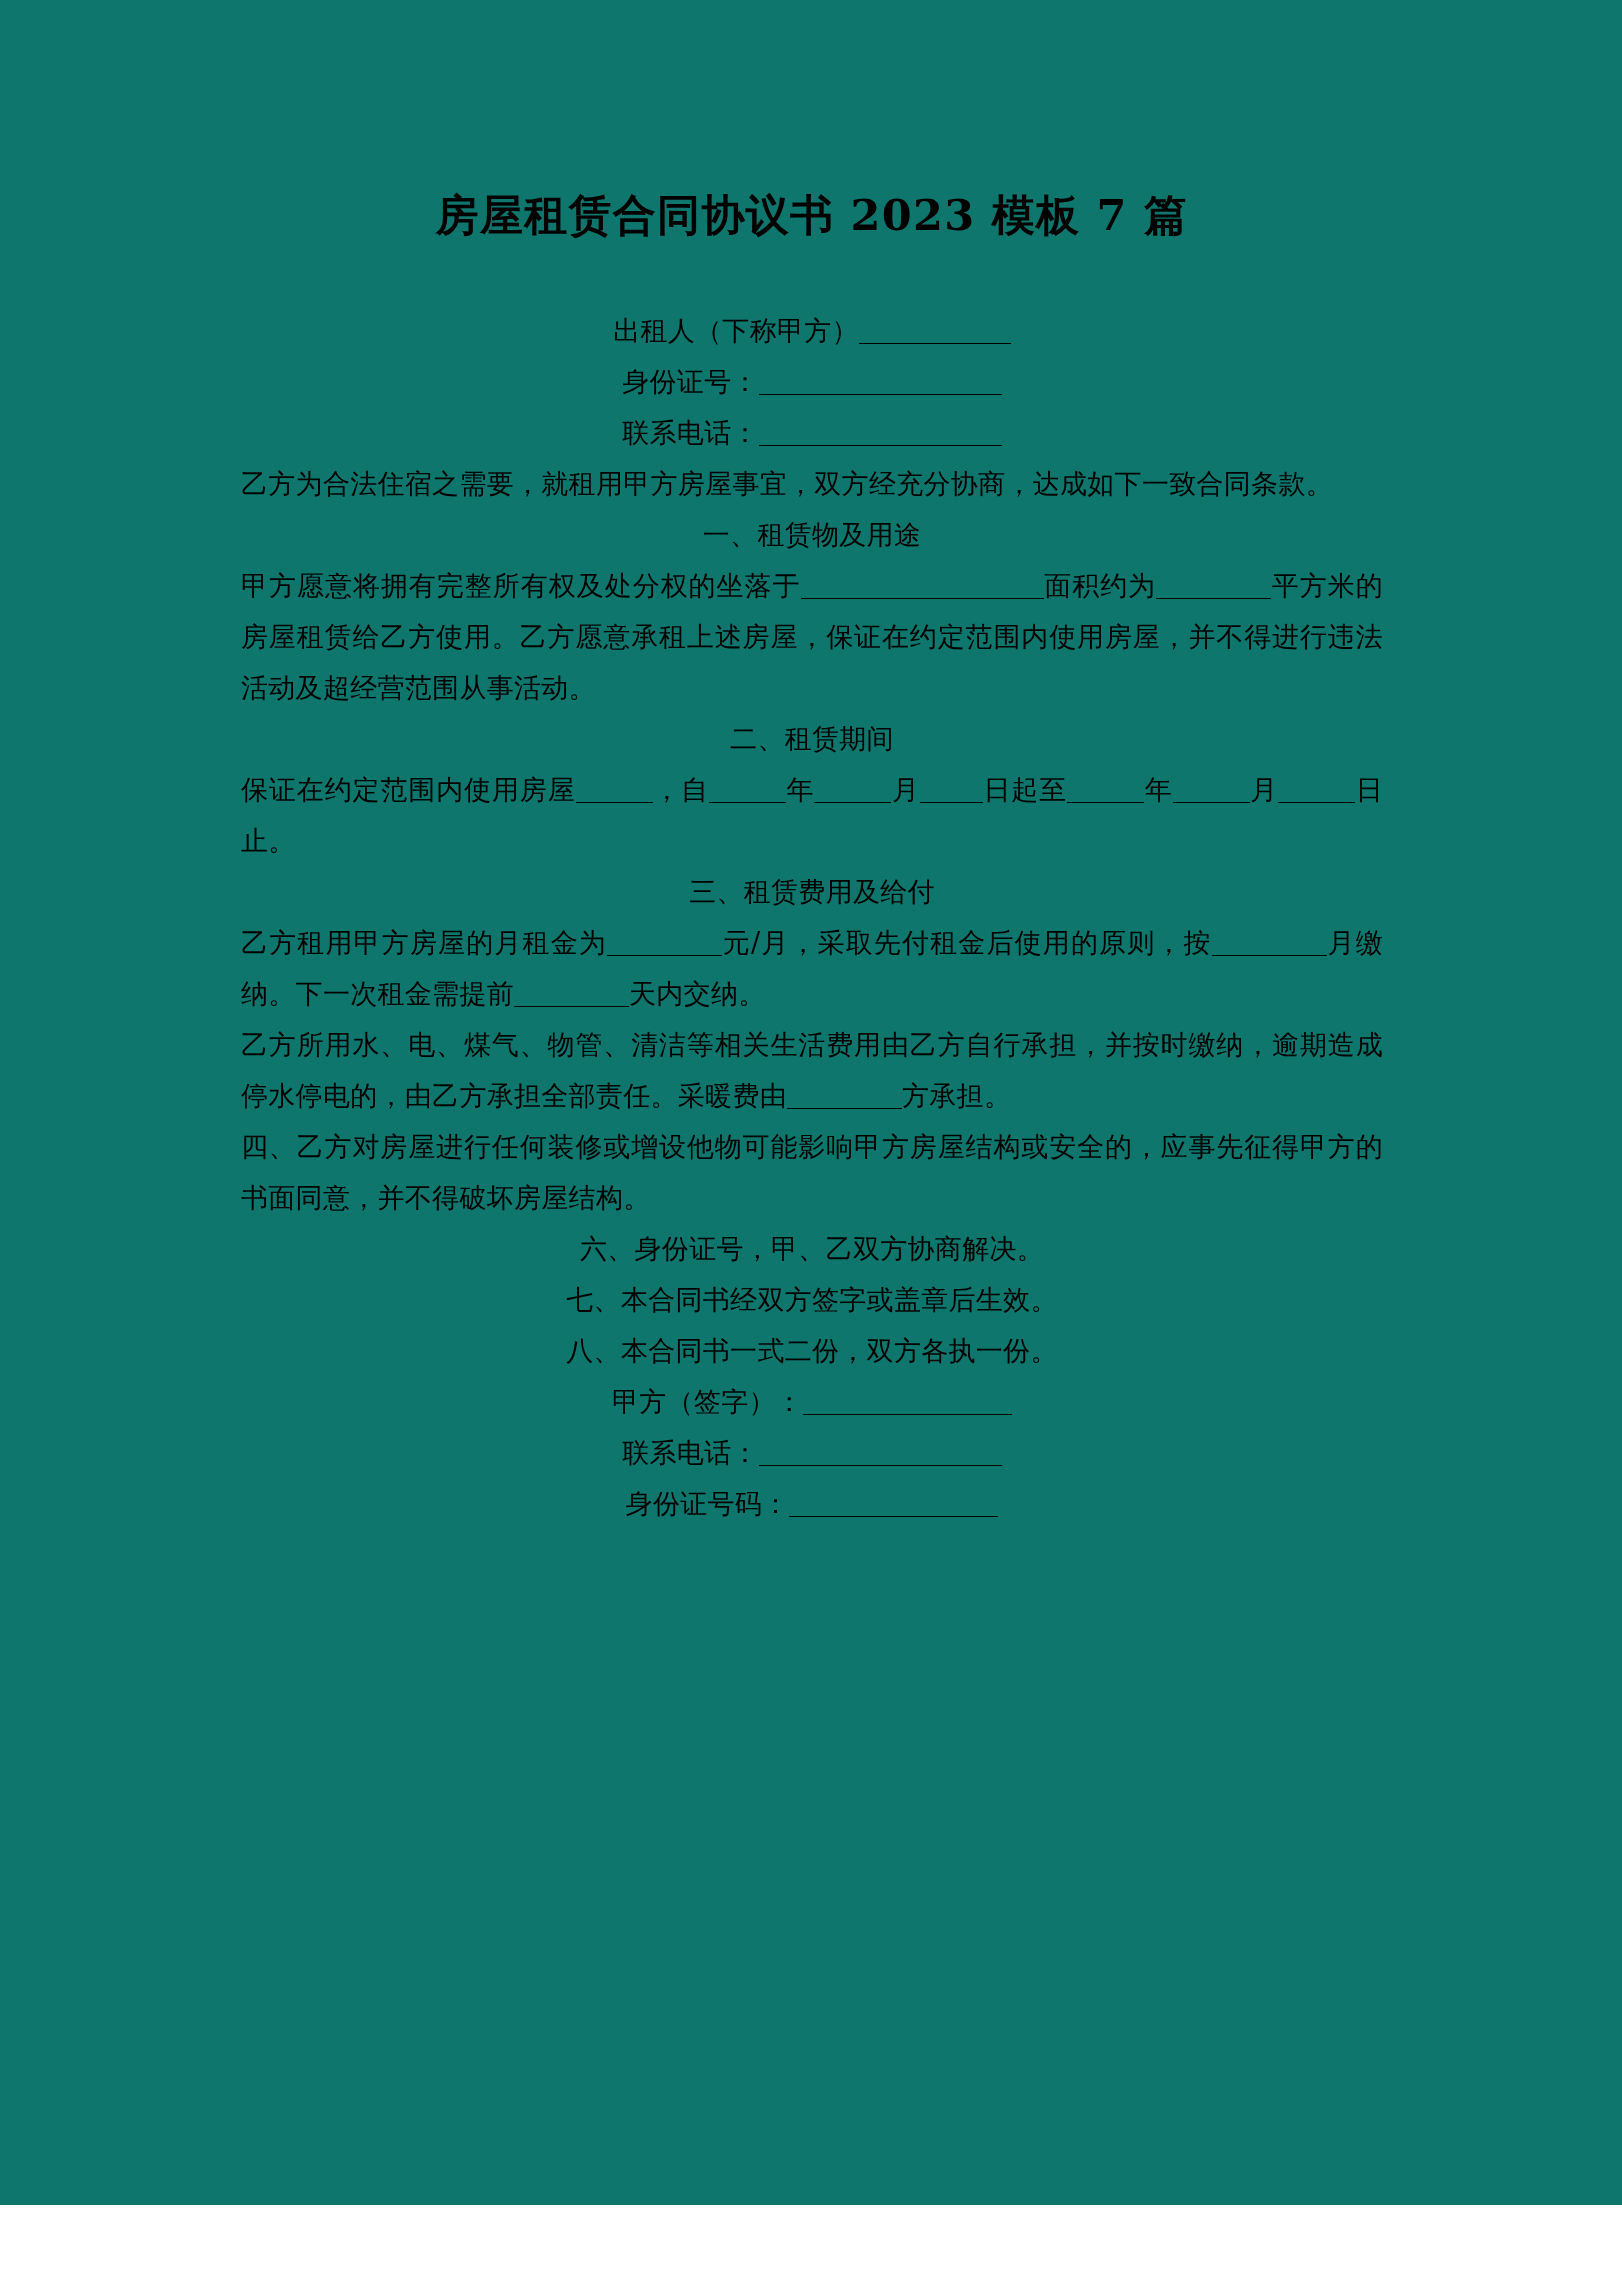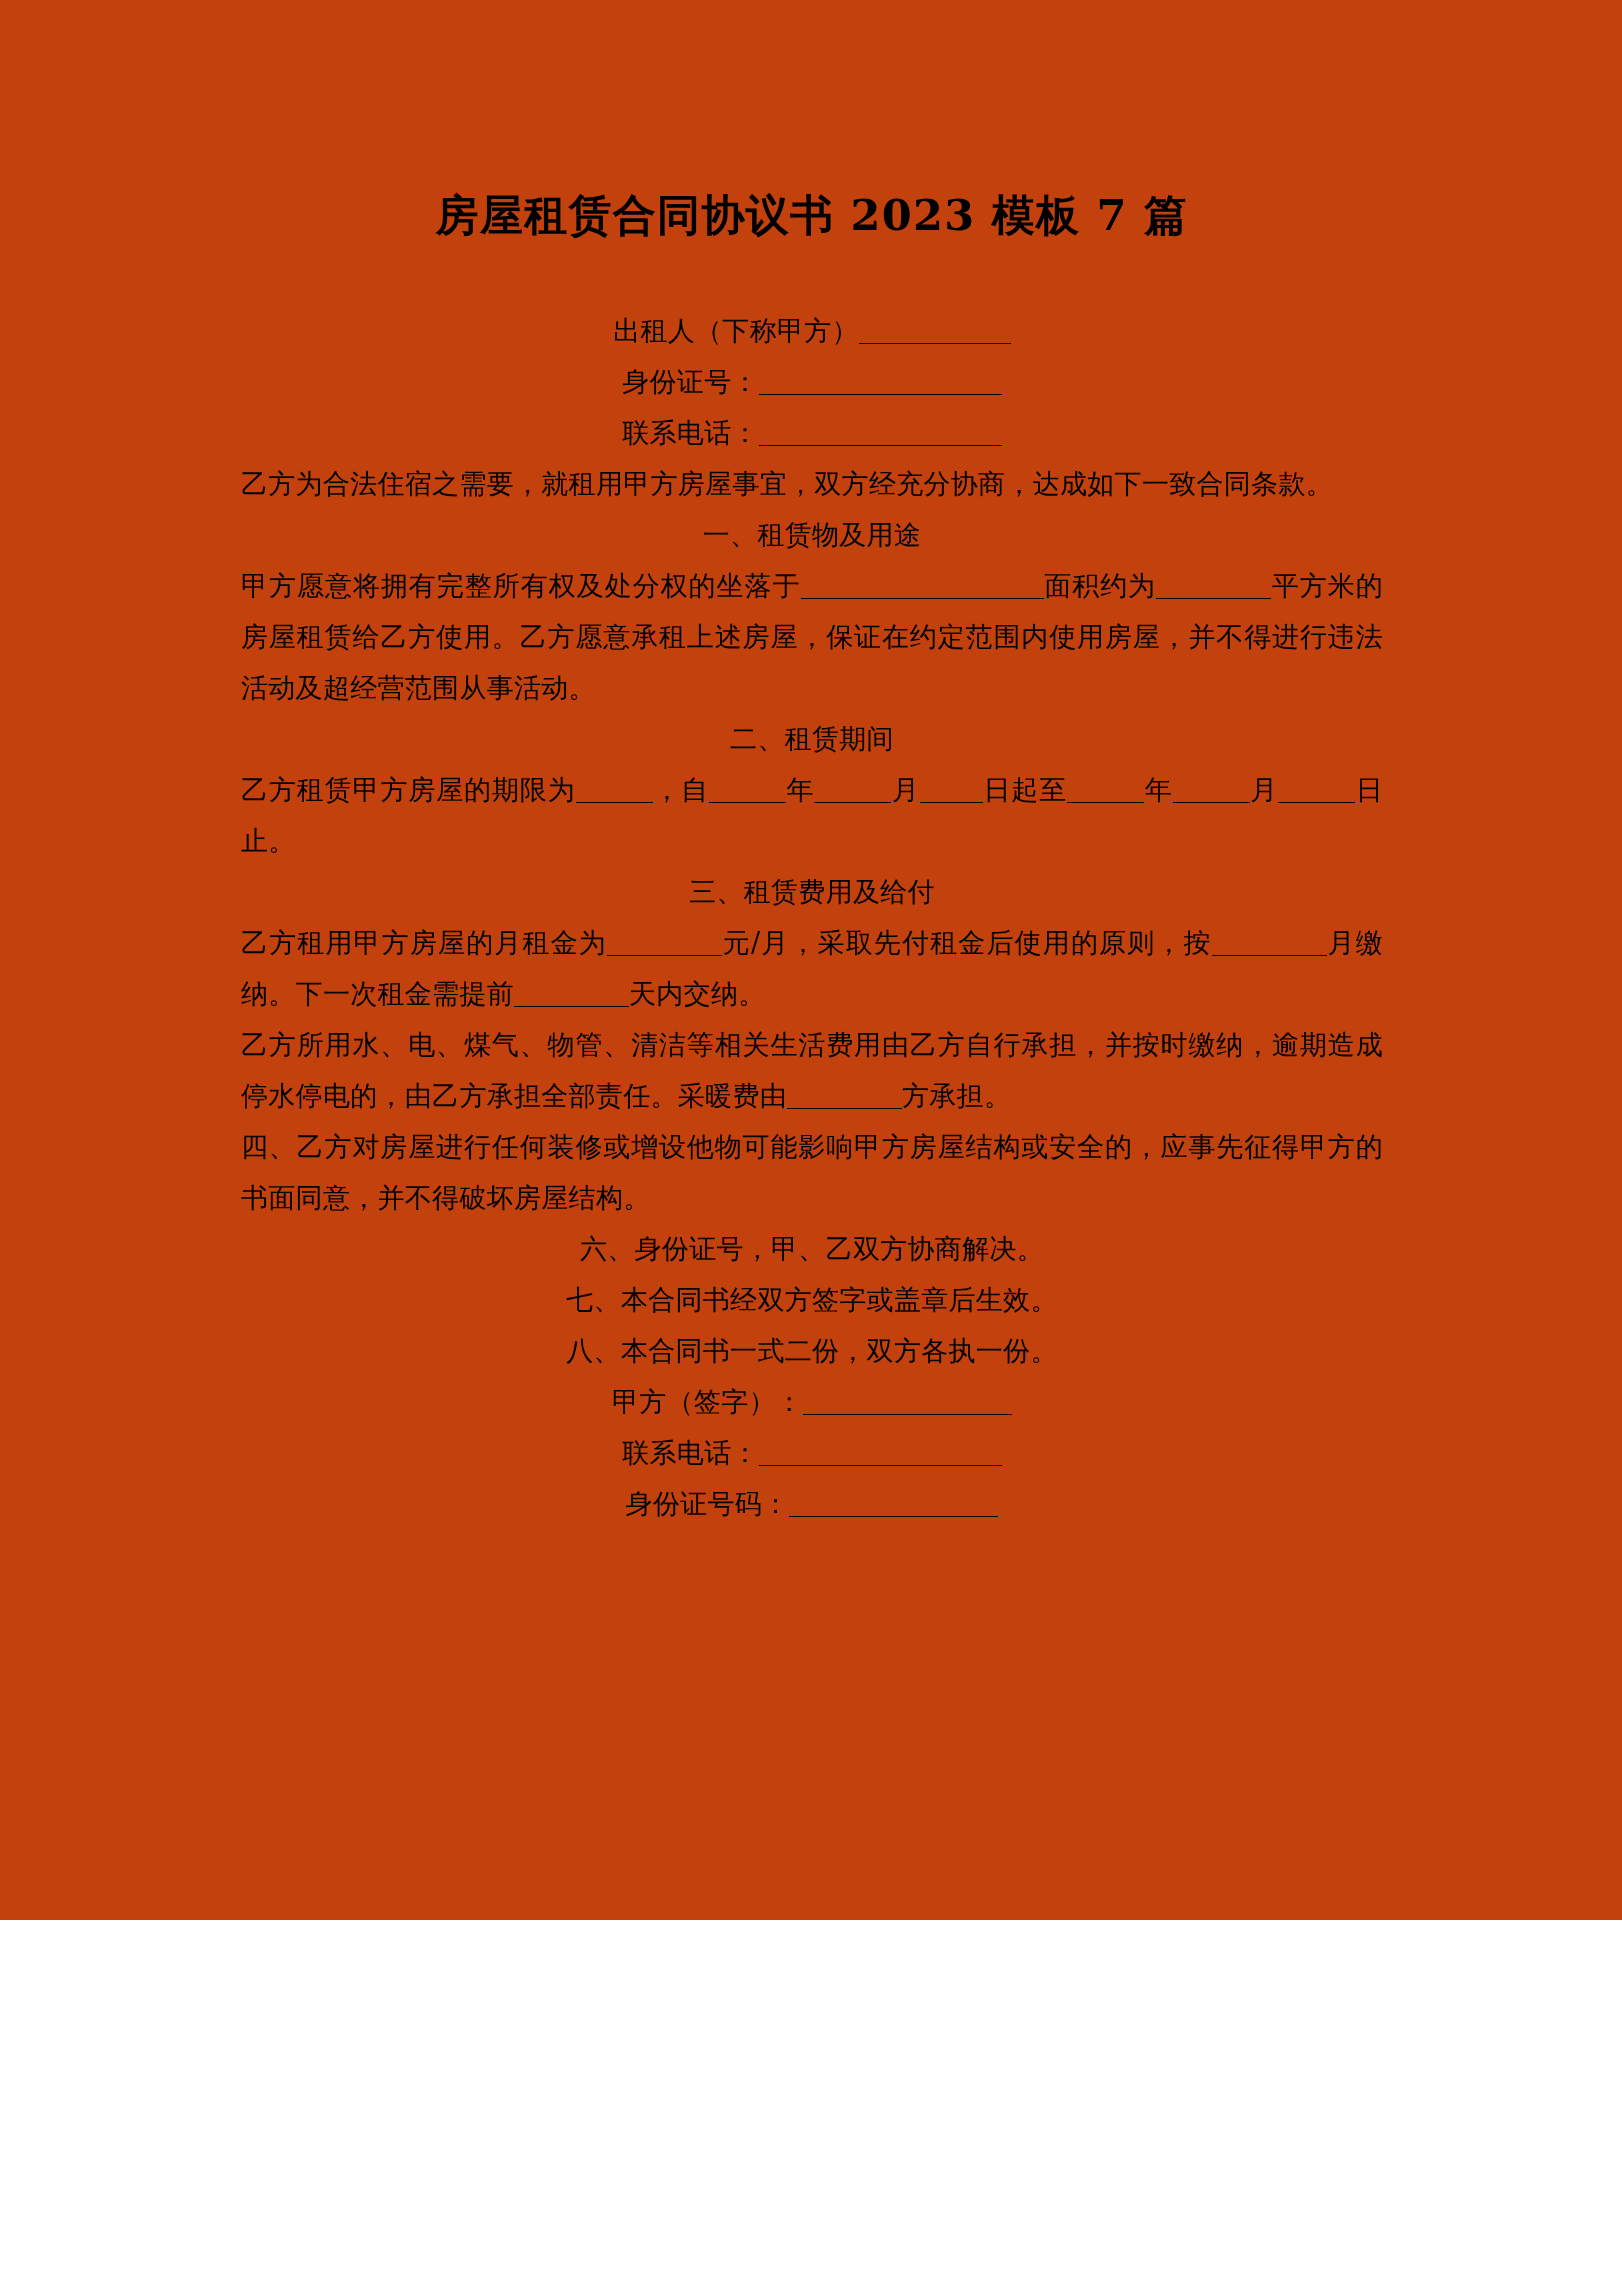--- a/index.html
+++ b/index.html
@@ -10,22 +10,22 @@
   body {
     width: 1623px;
     height: 2295px;
     font-family: "DejaVu Serif", "Liberation Serif", serif;
     color: #000000;
     -webkit-font-smoothing: antialiased;
   }
   .page {
     position: relative;
     width: 1623px;
-    height: 1920px;
-    background: #c2410c;
+    height: 2205px;
+    background: #0f766e;
     box-sizing: border-box;
     padding: 8px;
     overflow: hidden;
   }
   .content {
     position: absolute;
     left: 241px;
     top: 0;
     width: 1142px;
   }
@@ -89,21 +89,21 @@
       <p class="line nojust"><span>联系电话：</span><span class="blank b-huge"></span></p>
 
       <p class="line">乙方为合法住宿之需要，就租用甲方房屋事宜，双方经充分协商，达成如下一致合同条款。</p>
 
       <p class="line nojust">一、租赁物及用途</p>
 
       <p class="line"><span>甲方愿意将拥有完整所有权及处分权的坐落于</span><span class="blank b-huge"></span><span>面积约为</span><span class="blank b-md"></span><span>平方米的房屋租赁给乙方使用。乙方愿意承租上述房屋，保证在约定范围内使用房屋，并不得进行违法活动及超经营范围从事活动。</span></p>
 
       <p class="line nojust">二、租赁期间</p>
 
-      <p class="line"><span>乙方租赁甲方房屋的期限为</span><span class="blank b-sm"></span><span>，自</span><span class="blank b-sm"></span><span>年</span><span class="blank b-sm"></span><span>月</span><span class="blank b-xs"></span><span>日起至</span><span class="blank b-sm"></span><span>年</span><span class="blank b-sm"></span><span>月</span><span class="blank b-sm"></span><span>日止。</span></p>
+      <p class="line"><span>保证在约定范围内使用房屋</span><span class="blank b-sm"></span><span>，自</span><span class="blank b-sm"></span><span>年</span><span class="blank b-sm"></span><span>月</span><span class="blank b-xs"></span><span>日起至</span><span class="blank b-sm"></span><span>年</span><span class="blank b-sm"></span><span>月</span><span class="blank b-sm"></span><span>日止。</span></p>
 
       <p class="line nojust">三、租赁费用及给付</p>
 
       <p class="line"><span>乙方租用甲方房屋的月租金为</span><span class="blank b-md"></span><span>元/月，采取先付租金后使用的原则，按</span><span class="blank b-md"></span><span>月缴纳。下一次租金需提前</span><span class="blank b-md"></span><span>天内交纳。</span></p>
 
       <p class="line"><span>乙方所用水、电、煤气、物管、清洁等相关生活费用由乙方自行承担，并按时缴纳，逾期造成停水停电的，由乙方承担全部责任。采暖费由</span><span class="blank b-md"></span><span>方承担。</span></p>
 
       <p class="line">四、乙方对房屋进行任何装修或增设他物可能影响甲方房屋结构或安全的，应事先征得甲方的书面同意，并不得破坏房屋结构。</p>
       <p class="line nojust">六、身份证号，甲、乙双方协商解决。</p>
       <p class="line nojust">七、本合同书经双方签字或盖章后生效。</p>

